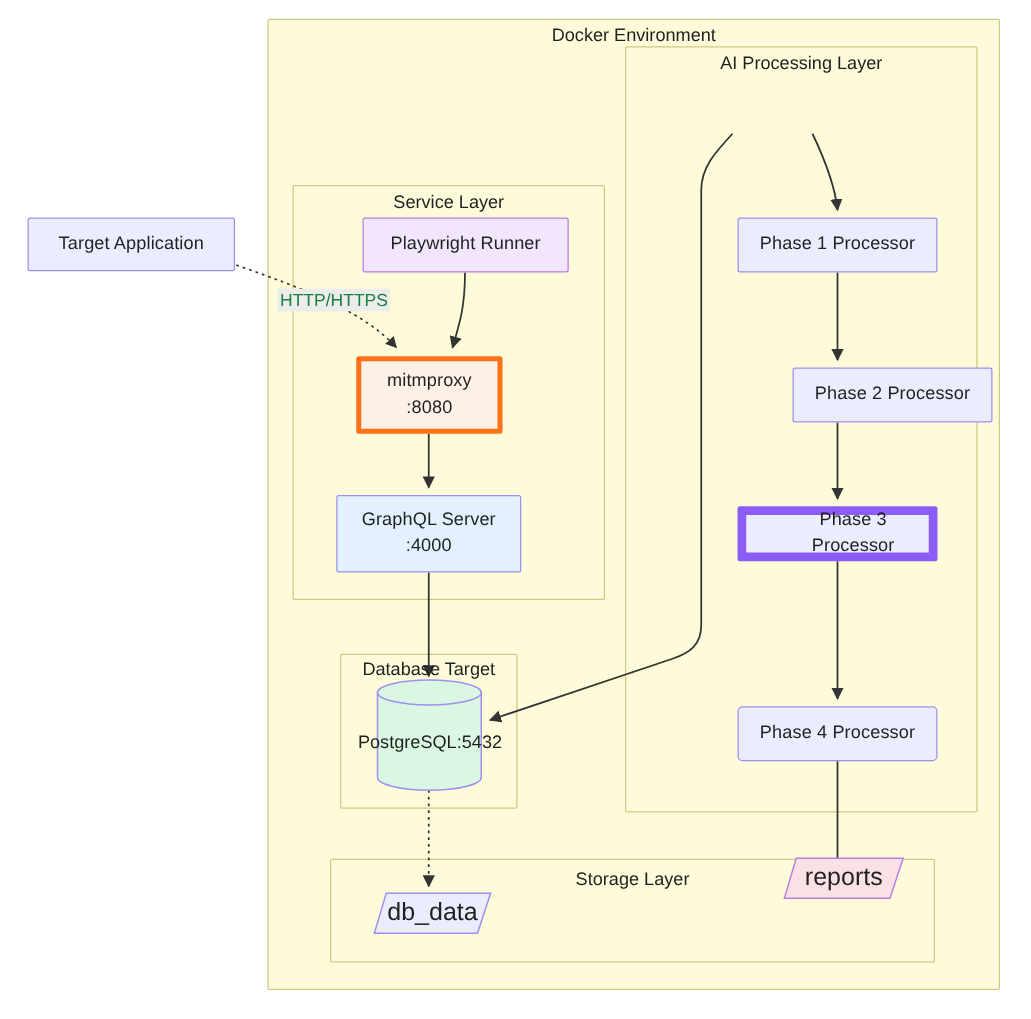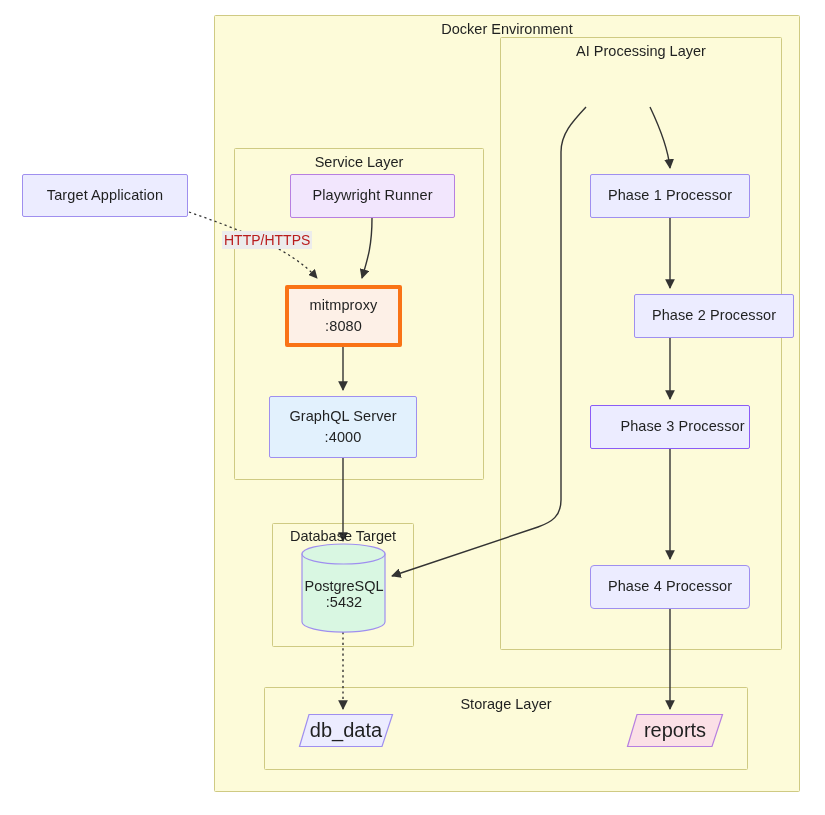--- a/index.html
+++ b/index.html
@@ -45,21 +45,21 @@
     position: absolute;
     color: #1f2020;
     font-size: 14.5px;
     text-align: center;
     white-space: nowrap;
     transform: translateX(-50%);
   }
   .edge-label {
     position: absolute;
     background: #ececec;
-    color: #b91c1c;
+    color: #15803d;
     font-size: 14px;
     padding: 1px 2px;
     white-space: nowrap;
     line-height: 1.15;
   }
   .pgram-wrap {
     position: absolute;
   }
   .pgram-text {
     position: absolute;
@@ -70,21 +70,21 @@
     justify-content: center;
     font-size: 20px;
     color: #1f2020;
     pointer-events: none;
   }
   .cyl-text {
     position: absolute;
     left: 0;
     width: 100%;
     display: flex;
-    flex-direction: column;
+    flex-direction: row;
     align-items: center;
     justify-content: center;
     font-size: 14.5px;
     color: #1f2020;
     pointer-events: none;
   }
 </style>
 </head>
 <body>
 
@@ -168,38 +168,38 @@
   </div>
 
   <div class="node" style="left:590px; top:174px; width:160px; height:44px; background:#ececff; border:1px solid #9f8fef; border-radius:2px;">
     <span>Phase 1 Processor</span>
   </div>
 
   <div class="node" style="left:590px; top:294px; width:160px; height:44px; background:#ececff; border:1px solid #9f8fef; border-radius:2px;margin-left:44px;">
     <span>Phase 2 Processor</span>
   </div>
 
-  <div class="node" style="left:590px; top:405px; width:160px; height:44px; background:#ececff; border:1px solid #8b5cf6; border-radius:2px;padding-left:25px;">
+  <div class="node" style="left:590px; top:405px; width:160px; height:44px; background:#ececff; border:7px solid #8b5cf6; border-radius:2px;padding-left:25px;">
     <span>Phase 3 Processor</span>
   </div>
 
   <div class="node" style="left:590px; top:565px; width:160px; height:44px; background:#ececff; border:1px solid #9f8fef; border-radius:4px;">
     <span>Phase 4 Processor</span>
   </div>
 
   <div class="pgram-wrap" style="left:298px; top:713px; width:96px; height:35px;">
     <svg width="96" height="35" viewBox="0 0 96 35" xmlns="http://www.w3.org/2000/svg">
       <path d="M 11 1.5 L 94.5 1.5 L 84 33.5 L 1.5 33.5 Z" fill="#ececff" stroke="#9f8fef" stroke-width="1.2"></path>
     </svg>
     <div class="pgram-text">
       <span>db_data</span>
     </div>
   </div>
 
-  <div class="pgram-wrap" style="left:626px; top:713px; width:98px; height:35px;text-align:right;">
+  <div class="pgram-wrap" style="left:626px; top:685px; width:98px; height:35px;text-align:right;">
     <svg width="98" height="35" viewBox="0 0 98 35" xmlns="http://www.w3.org/2000/svg">
       <path d="M 11 1.5 L 96.5 1.5 L 86 33.5 L 1.5 33.5 Z" fill="#fbe0e6" stroke="#b77fe0" stroke-width="1.2"></path>
     </svg>
     <div class="pgram-text">
       <span>reports</span>
     </div>
   </div>
 
   <div class="edge-label" style="left:222px; top:231px;">HTTP/HTTPS</div>
 

